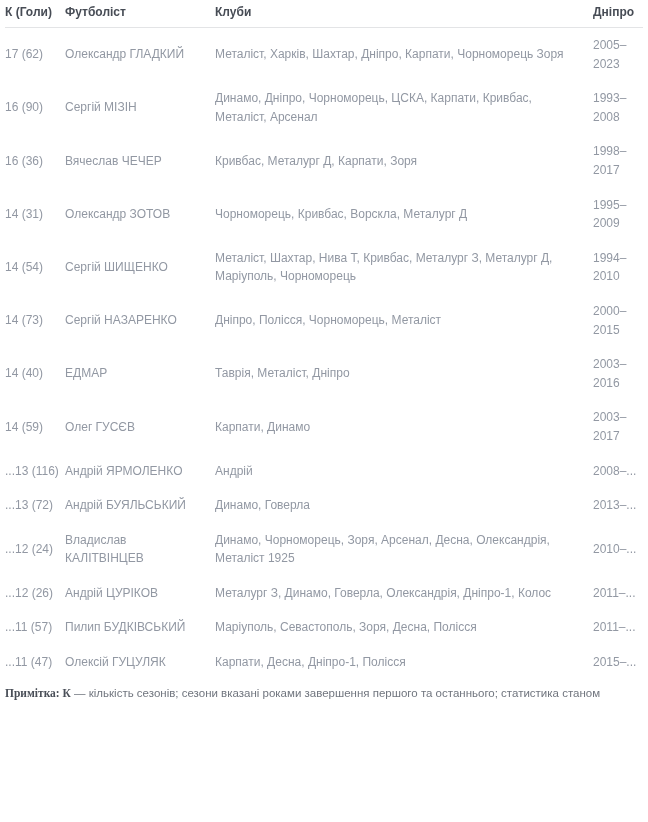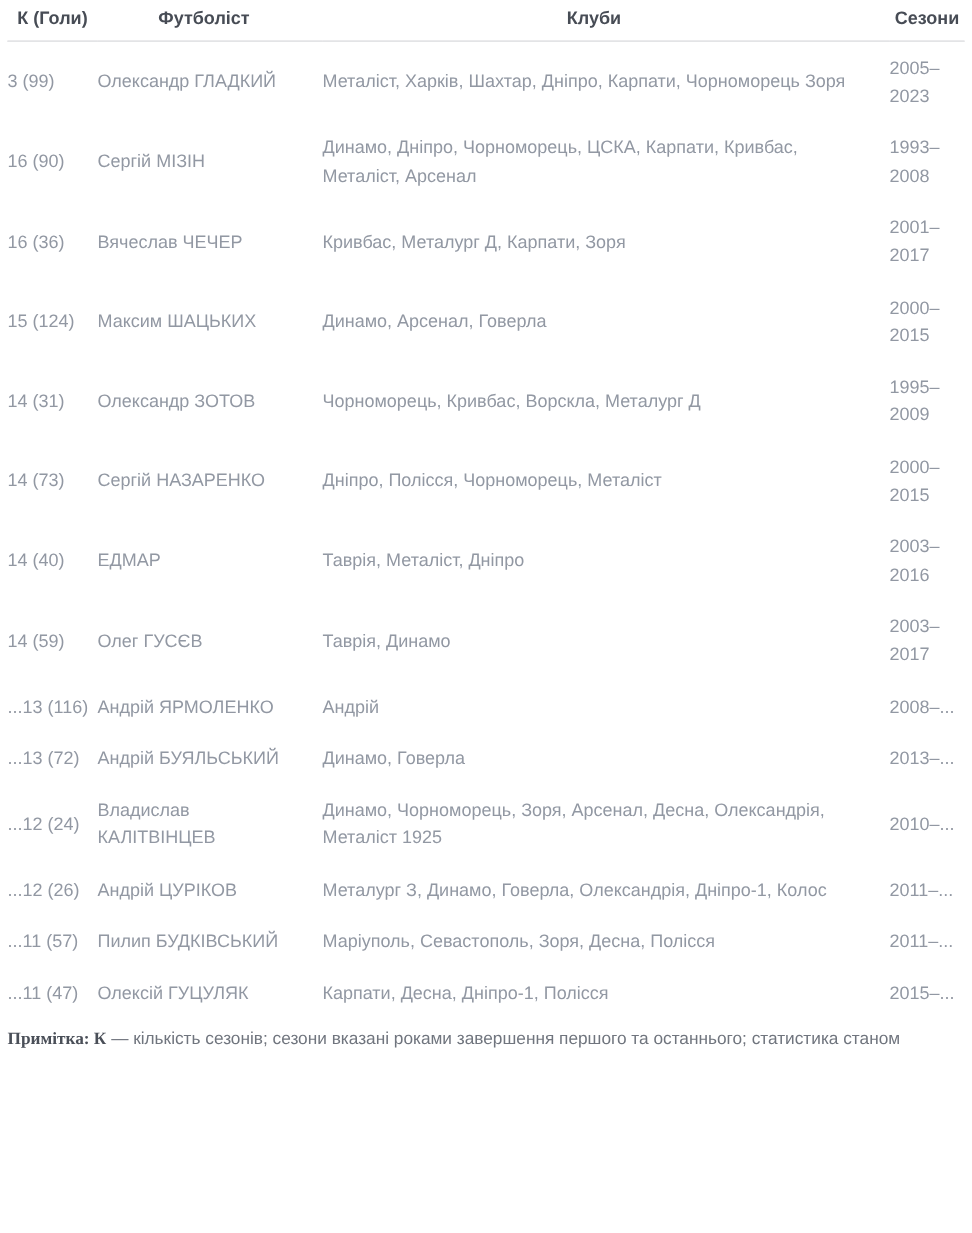--- a/index.html
+++ b/index.html
@@ -19,21 +19,21 @@
   }
   table {
     width: 100%;
     border-collapse: collapse;
     table-layout: fixed;
   }
   th {
     font-size: 12px;
     font-weight: bold;
     color: #474c55;
-    text-align: center;
+    text-align: left;
     padding: 5px 0 8px 0;
     border-bottom: 1px solid #e3e4e6;
     vertical-align: middle;
   }
   td {
     font-size: 12px;
     color: #9298a3;
     vertical-align: middle;
     padding: 8px 0;
     line-height: 1.55;
@@ -58,77 +58,77 @@
 </head>
 <body>
 
 <div class="page">
   <table>
     <thead>
       <tr>
           <th class="col-goals">К (Голи)</th>
           <th class="col-player">Футболіст</th>
           <th class="col-clubs">Клуби</th>
-          <th class="col-seasons">Сезони</th>
+          <th class="col-seasons">Дніпро</th>
         </tr>
     </thead>
     <tbody>
         <tr>
-          <td class="col-goals">3 (99)</td>
+          <td class="col-goals">17 (62)</td>
           <td class="col-player">Олександр ГЛАДКИЙ</td>
           <td class="col-clubs">Металіст, Харків, Шахтар, Дніпро, Карпати, Чорноморець Зоря</td>
           <td class="col-seasons">2005–
 2023</td>
         </tr>
         <tr>
           <td class="col-goals">16 (90)</td>
           <td class="col-player">Сергій МІЗІН</td>
           <td class="col-clubs">Динамо, Дніпро, Чорноморець, ЦСКА, Карпати, Кривбас, Металіст, Арсенал</td>
           <td class="col-seasons">1993–
 2008</td>
         </tr>
         <tr>
           <td class="col-goals">16 (36)</td>
           <td class="col-player">Вячеслав ЧЕЧЕР</td>
           <td class="col-clubs">Кривбас, Металург Д, Карпати, Зоря</td>
-          <td class="col-seasons">2001–
+          <td class="col-seasons">1998–
 2017</td>
-        </tr>
-        <tr>
-          <td class="col-goals">15 (124)</td>
-          <td class="col-player">Максим ШАЦЬКИХ</td>
-          <td class="col-clubs">Динамо, Арсенал, Говерла</td>
-          <td class="col-seasons">2000–
-2015</td>
         </tr>
         <tr>
           <td class="col-goals">14 (31)</td>
           <td class="col-player">Олександр ЗОТОВ</td>
           <td class="col-clubs">Чорноморець, Кривбас, Ворскла, Металург Д</td>
           <td class="col-seasons">1995–
 2009</td>
+        </tr>
+        <tr>
+          <td class="col-goals">14 (54)</td>
+          <td class="col-player">Сергій ШИЩЕНКО</td>
+          <td class="col-clubs">Металіст, Шахтар, Нива Т, Кривбас, Металург З, Металург Д, Маріуполь, Чорноморець</td>
+          <td class="col-seasons">1994–
+2010</td>
         </tr>
         <tr>
           <td class="col-goals">14 (73)</td>
           <td class="col-player">Сергій НАЗАРЕНКО</td>
           <td class="col-clubs">Дніпро, Полісся, Чорноморець, Металіст</td>
           <td class="col-seasons">2000–
 2015</td>
         </tr>
         <tr>
           <td class="col-goals">14 (40)</td>
           <td class="col-player">ЕДМАР</td>
           <td class="col-clubs">Таврія, Металіст, Дніпро</td>
           <td class="col-seasons">2003–
 2016</td>
         </tr>
         <tr>
           <td class="col-goals">14 (59)</td>
           <td class="col-player">Олег ГУСЄВ</td>
-          <td class="col-clubs">Таврія, Динамо</td>
+          <td class="col-clubs">Карпати, Динамо</td>
           <td class="col-seasons">2003–
 2017</td>
         </tr>
         <tr>
           <td class="col-goals">...13 (116)</td>
           <td class="col-player">Андрій ЯРМОЛЕНКО</td>
           <td class="col-clubs">Андрій</td>
           <td class="col-seasons">2008–...</td>
         </tr>
         <tr>

